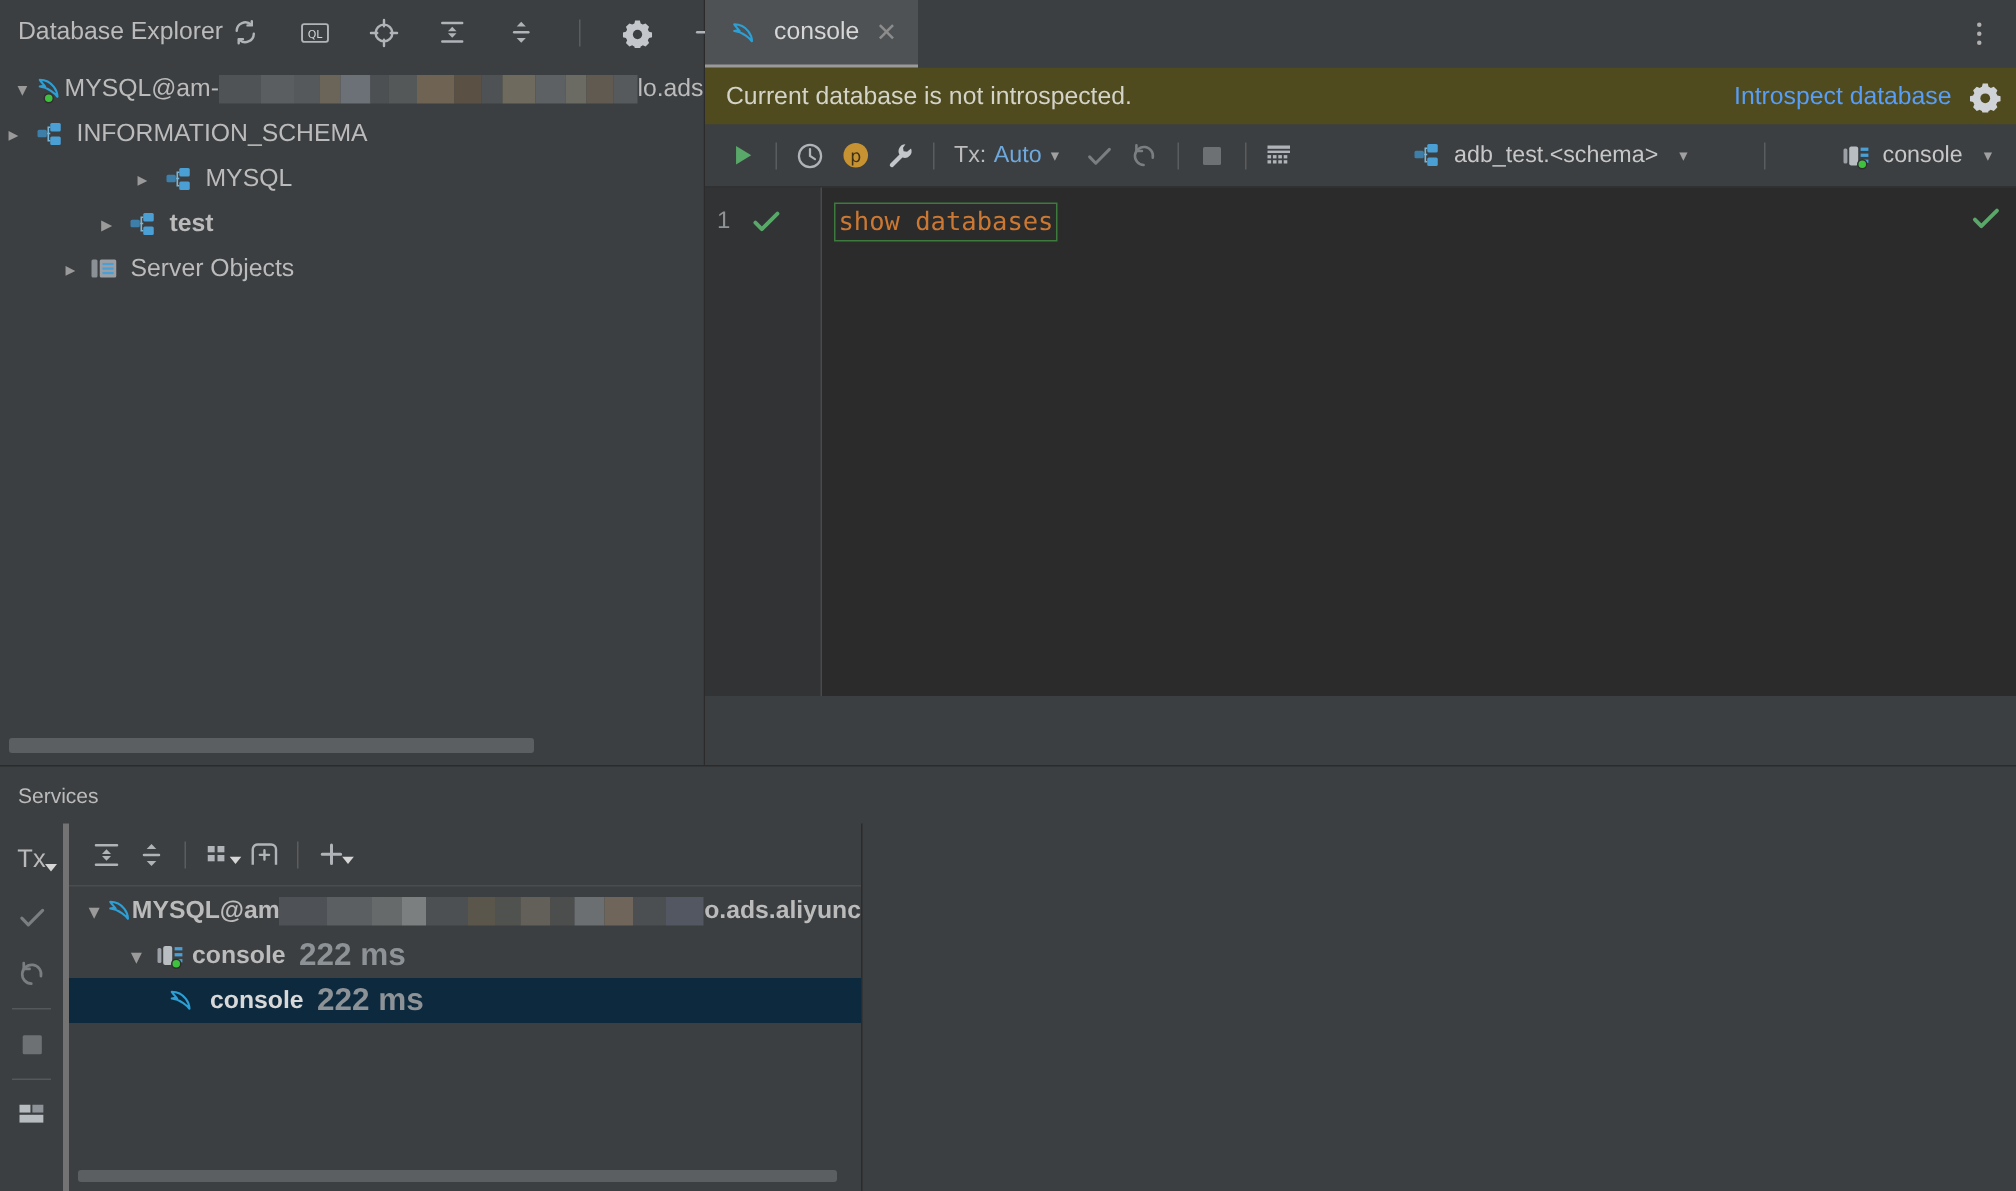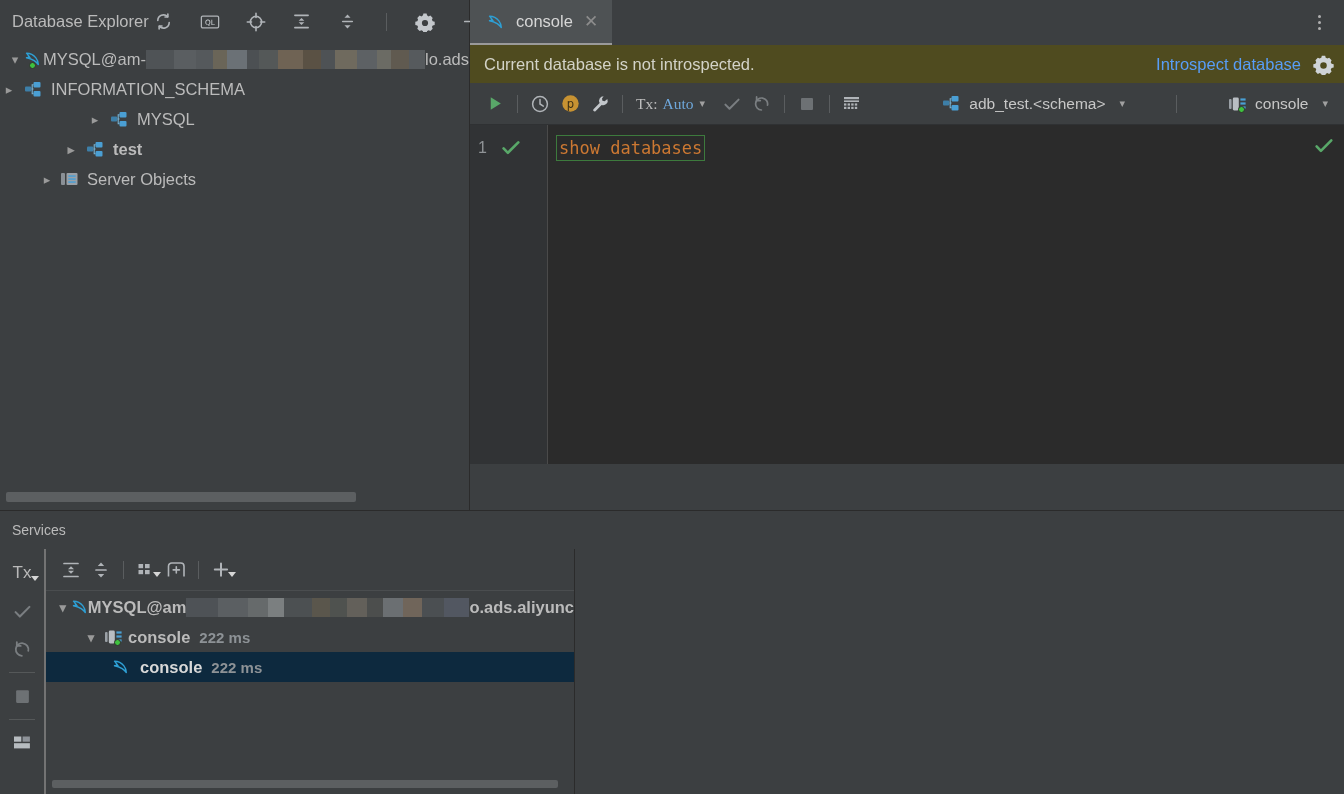--- a/index.html
+++ b/index.html
@@ -143,21 +143,21 @@
   #services {
     position:absolute; left:0; top:510px; right:0; bottom:0;
     background:#3c3f41; border-top:1px solid #2b2b2b;
   }
   #services-title {
     height:38px; display:flex; align-items:center; padding-left:12px;
     color:#bbbbbb; font-size:14px;
   }
   #svc-left-rail {
     position:absolute; left:0; top:38px; bottom:0; width:46px;
-    background:#3c3f41; border-right:2px solid #737373;
+    background:#3c3f41; border-right:4px solid #737373;
     display:flex; flex-direction:column; align-items:center; padding-top:6px; gap:2px;
   }
   .rail-btn { width:36px; height:36px; display:flex; align-items:center; justify-content:center; }
   .rail-sep { width:26px; height:1px; background:#555859; margin:3px 0; }
   #tx-btn { color:#b9b9b9; font-size:17px; position:relative; }
   #tx-btn .tri { position:absolute; right:1px; bottom:4px; }
 
   #svc-tree-pane {
     position:absolute; left:46px; top:38px; width:529px; bottom:0;
     background:#3c3f41; border-right:1px solid #2b2b2b;
@@ -167,21 +167,21 @@
     border-bottom:1px solid #4a4d4f;
   }
   .btn-drop { position:relative; }
   .btn-drop .tri { position:absolute; right:0px; bottom:3px; }
   #svc-tree { position:absolute; top:43px; left:0; right:0; bottom:0; overflow:hidden;font-weight:bold; }
   .svc-row {
     height:30px; display:flex; align-items:center; color:#bbbbbb;
     font-size:16.5px; white-space:nowrap;
   }
   .svc-row.sel { background:#0d293e; color:#d8d8d8; }
-  .dim { color:#8d9296; font-size:15px; margin-left:9px; }
+  .dim { color:#8d9296; font-size:21px; margin-left:9px; }
   #svc-hscroll {
     position:absolute; left:6px; bottom:6px; width:506px; height:8px;
     background:#5c5f61; border-radius:2px;
   }
 
   
   #result-pane {
     position:absolute; left:575px; top:548px; right:0; bottom:0;
     background:#3c3f41;
   }
@@ -402,21 +402,21 @@
       </div>
 
       <div class="tool-btn">
         <svg width="19" height="19" viewBox="0 0 20 20">
             <path d="M13.3 2.3a4.8 4.8 0 0 0-4.2 7.2L2.6 16a1.5 1.5 0 0 0 2.1 2.1l6.5-6.5a4.8 4.8 0 0 0 6-6.4L14.4 7.6 12 7.2l-.4-2.4z" fill="#c3c7cb"></path>
           </svg>
       </div>
 
       <div class="sep-v"></div>
 
-      <div class="row" style="padding:0 6px;font-family:Liberation Serif, serif;">
+      <div class="row" style="padding:0 6px;">
         <span class="tx-label">Tx:</span>
         <span class="tx-label" style="margin-left:5px;"><span class="auto">Auto</span></span>
         <span class="caret">▾</span>
       </div>
 
       <div class="tool-btn" style="margin-left:6px;">
         <svg width="20" height="20" viewBox="0 0 20 20">
             <path d="M3.4 10.6l4.1 4.2L16.6 5.6" stroke="#7a7e81" stroke-width="2" fill="none" stroke-linecap="round" stroke-linejoin="round"></path>
           </svg>
       </div>

